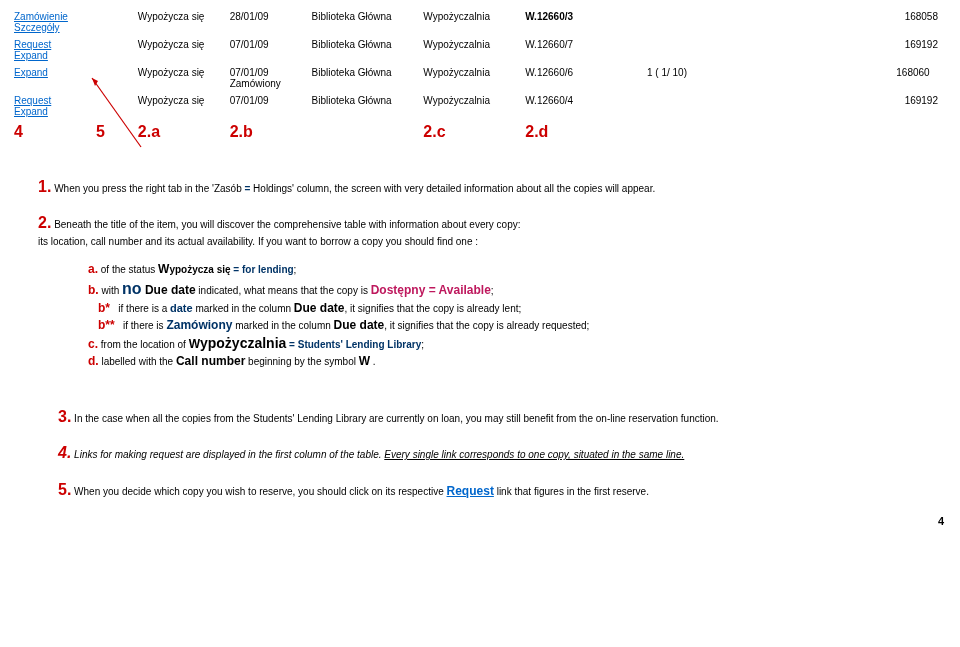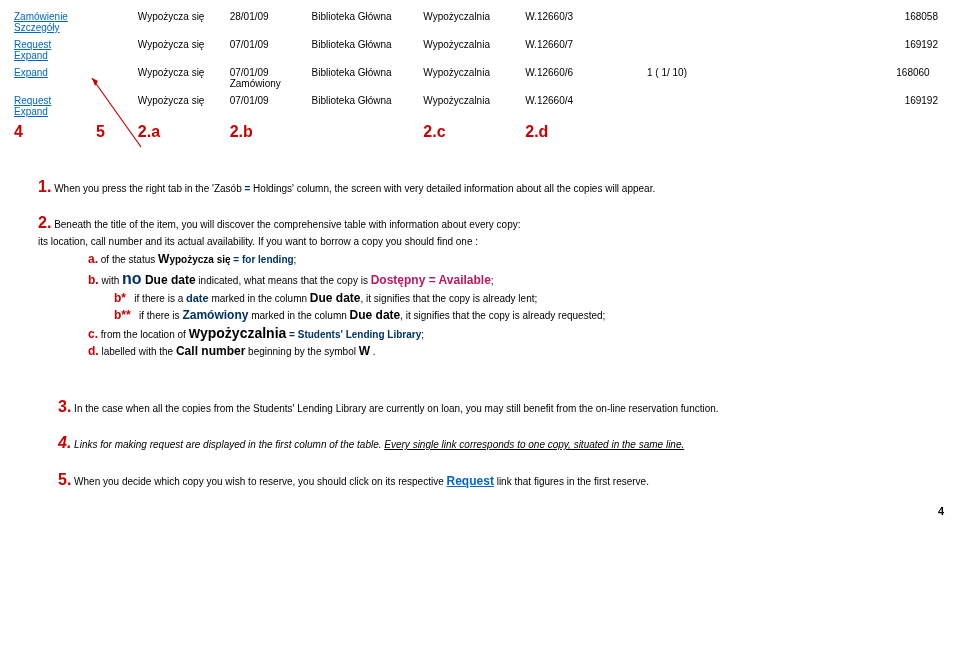--- a/index.html
+++ b/index.html
@@ -27,21 +27,21 @@
   .blue-bold { color: #be185d; font-weight: bold; }
   .darkblue { color: #003366; font-weight: bold; }
   .row-labels td {
     color: #cc0000;
     font-size: 16px;
     font-weight: bold;
     padding-top: 4px;
   }
   .para { margin: 14px 0 14px 30px; font-size: 10px; line-height: 1.4; }
   .para2 { margin-left: 50px; font-size: 10px; line-height: 1.4; }
-  .sub-indent { margin-left: 76px; }
+  .sub-indent { margin-left: 60px; }
   .big-bold { font-size: 12px; font-weight: bold; color: #000; }
   .page-num { text-align: right; font-size: 11px; font-weight: bold; margin-top: 12px; }
   .arrow-wrap { position: relative; }
   svg.arrow {
     position: absolute;
     left: -4px;
     top: -48px;
     width: 60px;
     height: 90px;
     pointer-events: none;
@@ -55,21 +55,21 @@
       <tr>
     <td style="width:70px;">
       <span class="blue-link">Zamówienie</span><br>
       <span class="blue-link">Szczegóły</span>
     </td>
     <td style="width:30px;"></td>
     <td style="width:80px;">Wypożycza się</td>
     <td style="width:70px;">28/01/09</td>
     <td style="width:100px;">Biblioteka Główna</td>
     <td style="width:90px;">Wypożyczalnia</td>
-    <td style="width:110px;">W.12660/3</td>
+    <td style="width:110px;font-weight:bold;">W.12660/3</td>
     <td style="width:230px;"></td>
     <td style="width:50px;text-align:right;">168058</td>
   </tr>
   <tr>
     <td>
       <span class="blue-link">Request</span><br>
       <span class="blue-link">Expand</span>
     </td>
     <td></td>
     <td>Wypożycza się</td>
@@ -132,21 +132,21 @@
 
 <div class="para" style="margin-top:32px;">
   <span class="red-big">1.</span>
   <span> When you press the right tab in the 'Zasób </span><span class="darkblue">=</span><span> Holdings' column, the screen with very detailed information about all the copies will appear.</span>
 </div>
 
 <div class="para">
   <span class="red-big">2.</span>
   <span> Beneath the title of the item, you will discover the comprehensive table with information about every copy:</span><br>
   <span style="margin-left:0;">its location, call number and its actual availability. If you want to borrow a copy you should find one :</span>
-  <div class="para2" style="margin-top:2px;">
+  <div class="para2" style="margin-top:12px;">
     <span class="red-med">a.</span><span> of the status </span><span class="big-bold">W</span><span class="big-bold" style="font-size:10px;">ypożycza się</span><span class="darkblue"> = for lending</span><span>;</span>
   </div>
   <div class="para2">
     <span class="red-med">b.</span><span> with </span><span class="darkblue" style="font-size:16px;">no</span><span class="big-bold"> Due date</span><span> indicated, what means that the copy is </span><span class="blue-bold" style="font-size:12px;">Dostępny = Available</span><span>;</span>
   </div>
   <div class="sub-indent">
     <span class="red-med">b*</span>&nbsp;&nbsp;<span> if there is a </span><span class="darkblue" style="font-size:11px;">date</span><span> marked in the column </span><span class="big-bold">Due date</span><span>, it signifies that the copy is already lent;</span>
   </div>
   <div class="sub-indent">
     <span class="red-med">b**</span>&nbsp;&nbsp;<span> if there is </span><span class="darkblue" style="font-size:12px;">Zamówiony</span><span> marked in the column </span><span class="big-bold">Due date</span><span>, it signifies that the copy is already requested;</span>

